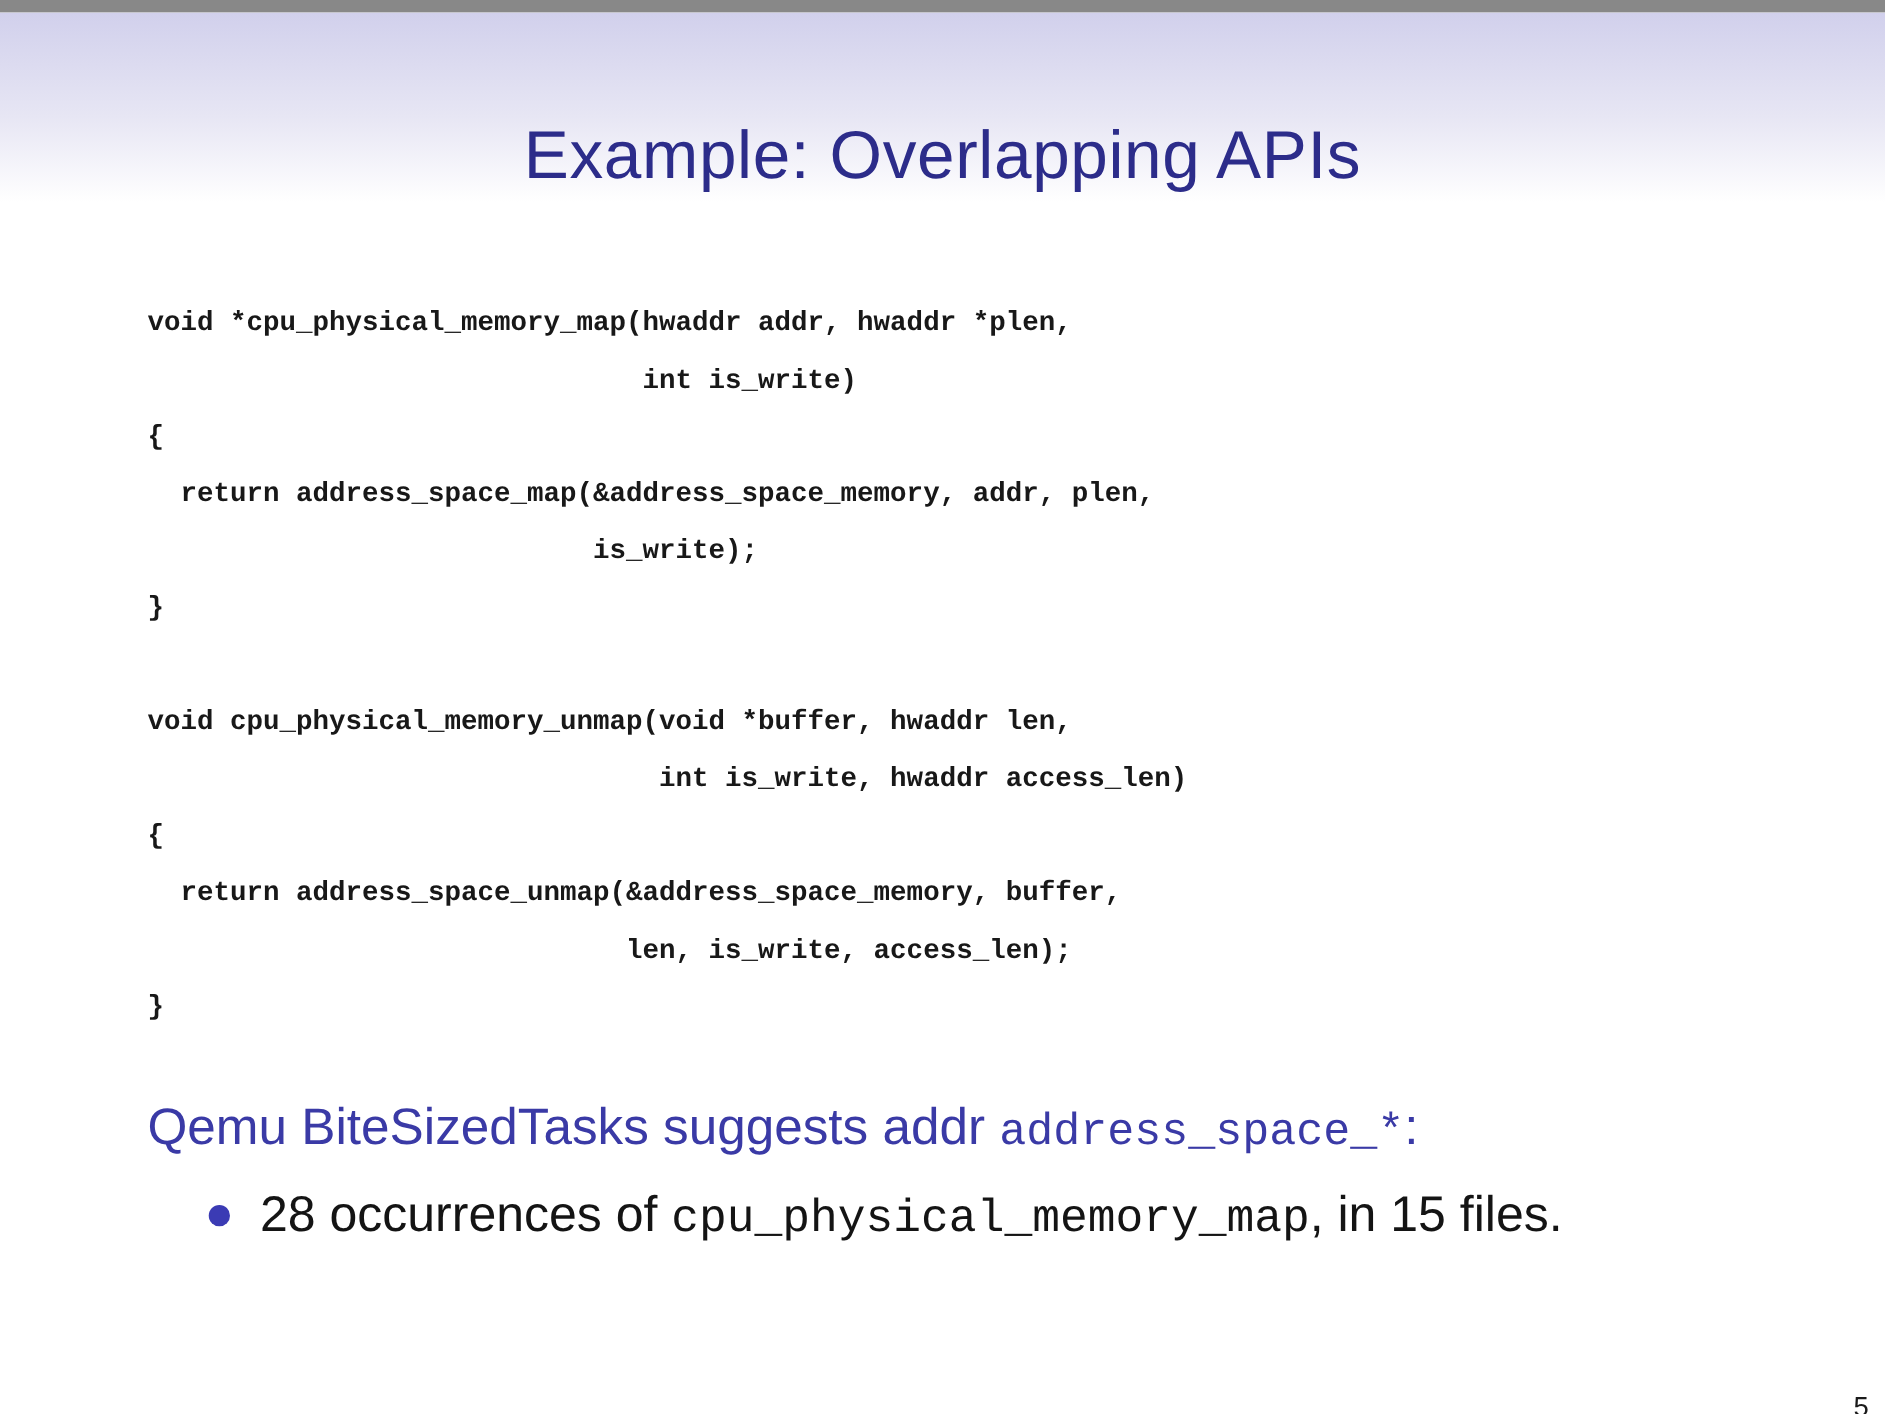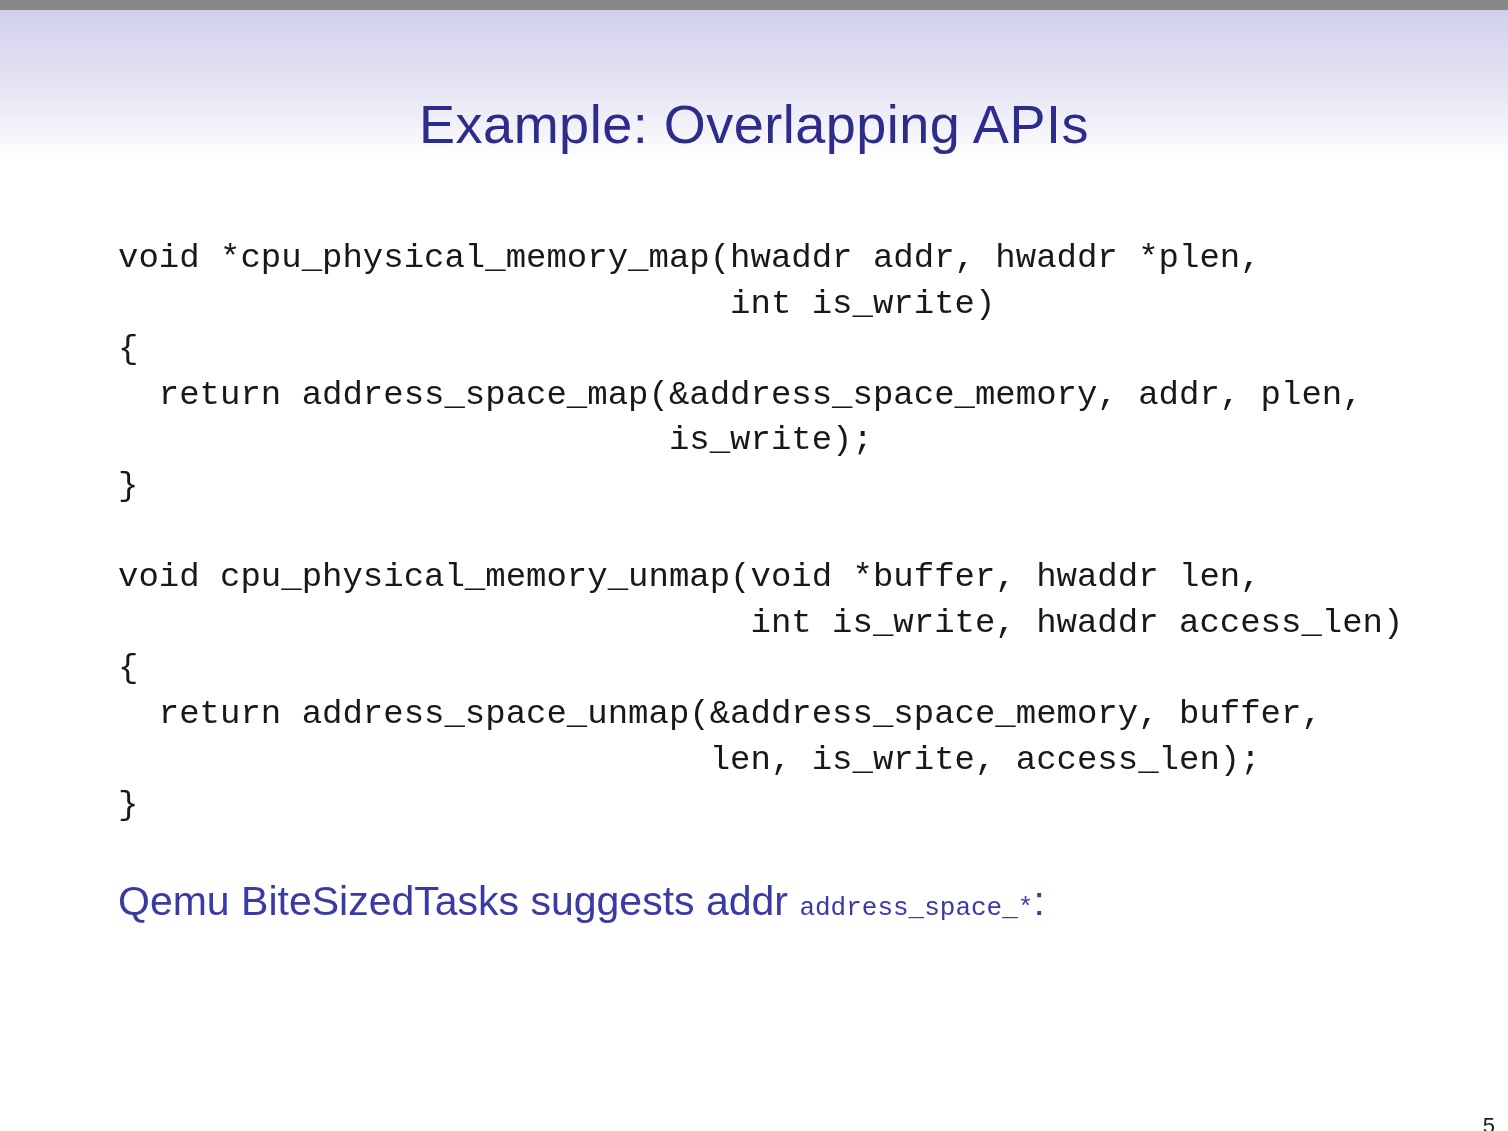--- a/index.html
+++ b/index.html
@@ -30,38 +30,38 @@
     font-weight: 400;
     line-height: 60px;
     color: #2c2c8a;
     letter-spacing: 0.5px;
   }
   .code {
     position: absolute;
     left: 118px;
     top: 226px;
     font-family: "Liberation Mono", monospace;
-    font-size: 34px;
+    font-size: 22px;
     line-height: 45.6px;
     white-space: pre;
     color: #181818;
-    font-weight: 400;
+    font-weight: 700;
   }
   .suggestion {
     position: absolute;
     left: 118px;
     top: 866px;
     font-size: 41px;
     line-height: 50px;
     color: #3a3aa6;
     white-space: pre;
   }
   .suggestion .mono {
     font-family: "Liberation Mono", monospace;
-    font-size: 26px;
+    font-size: 36px;
   }
   .bullet {
     position: absolute;
     left: 0;
     padding-left: 208px;
     width: 1508px;
     font-size: 40px;
     line-height: 48px;
     color: #141414;
     white-space: pre;
@@ -109,17 +109,18 @@
 
 void cpu_physical_memory_unmap(void *buffer, hwaddr len,
                                int is_write, hwaddr access_len)
 {
   return address_space_unmap(&amp;address_space_memory, buffer,
                              len, is_write, access_len);
 }</pre>
 
   <p class="suggestion"><span>Qemu BiteSizedTasks suggests addr </span><span class="mono">address_space_*</span><span>:</span></p>
 
+  <div class="bullet bullet-1"><span class="dot"></span><span>28 occurrences of </span><span class="mono">cpu_physical_memory_map</span><span>, in 15 files.</span></div>
 
 
   <div class="page-number">5</div>
 
 </div>
 
 </body></html>

